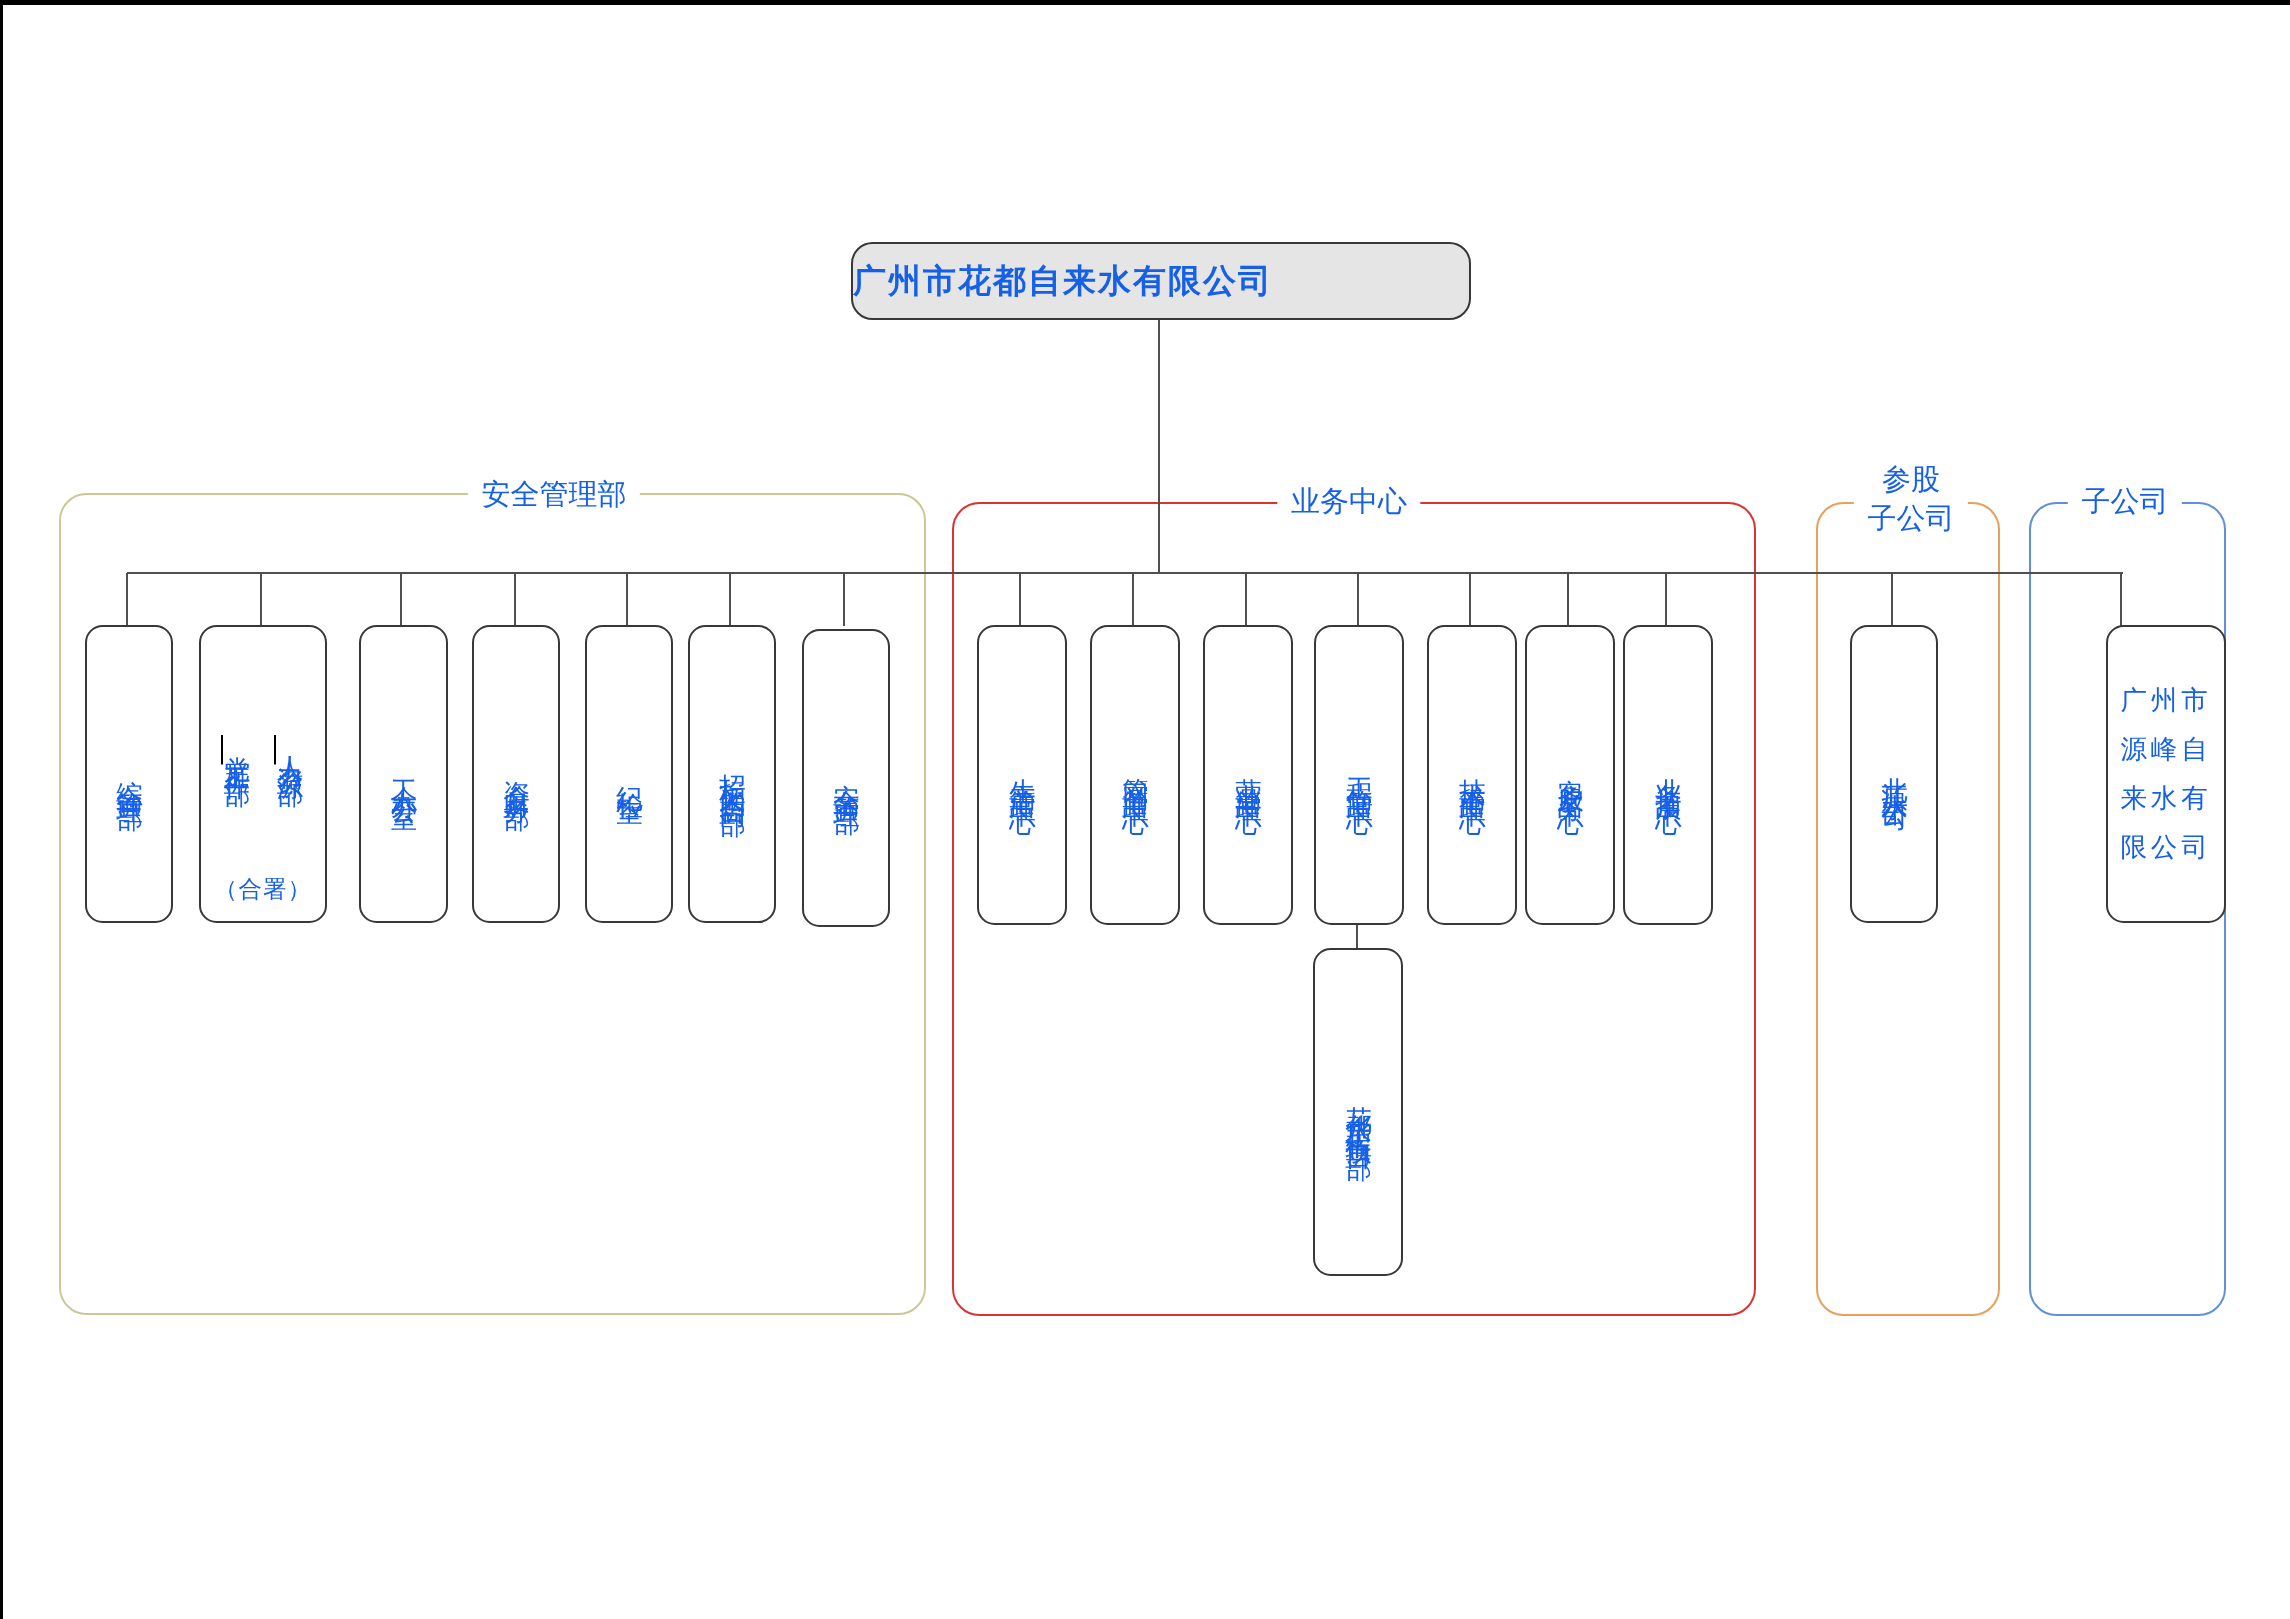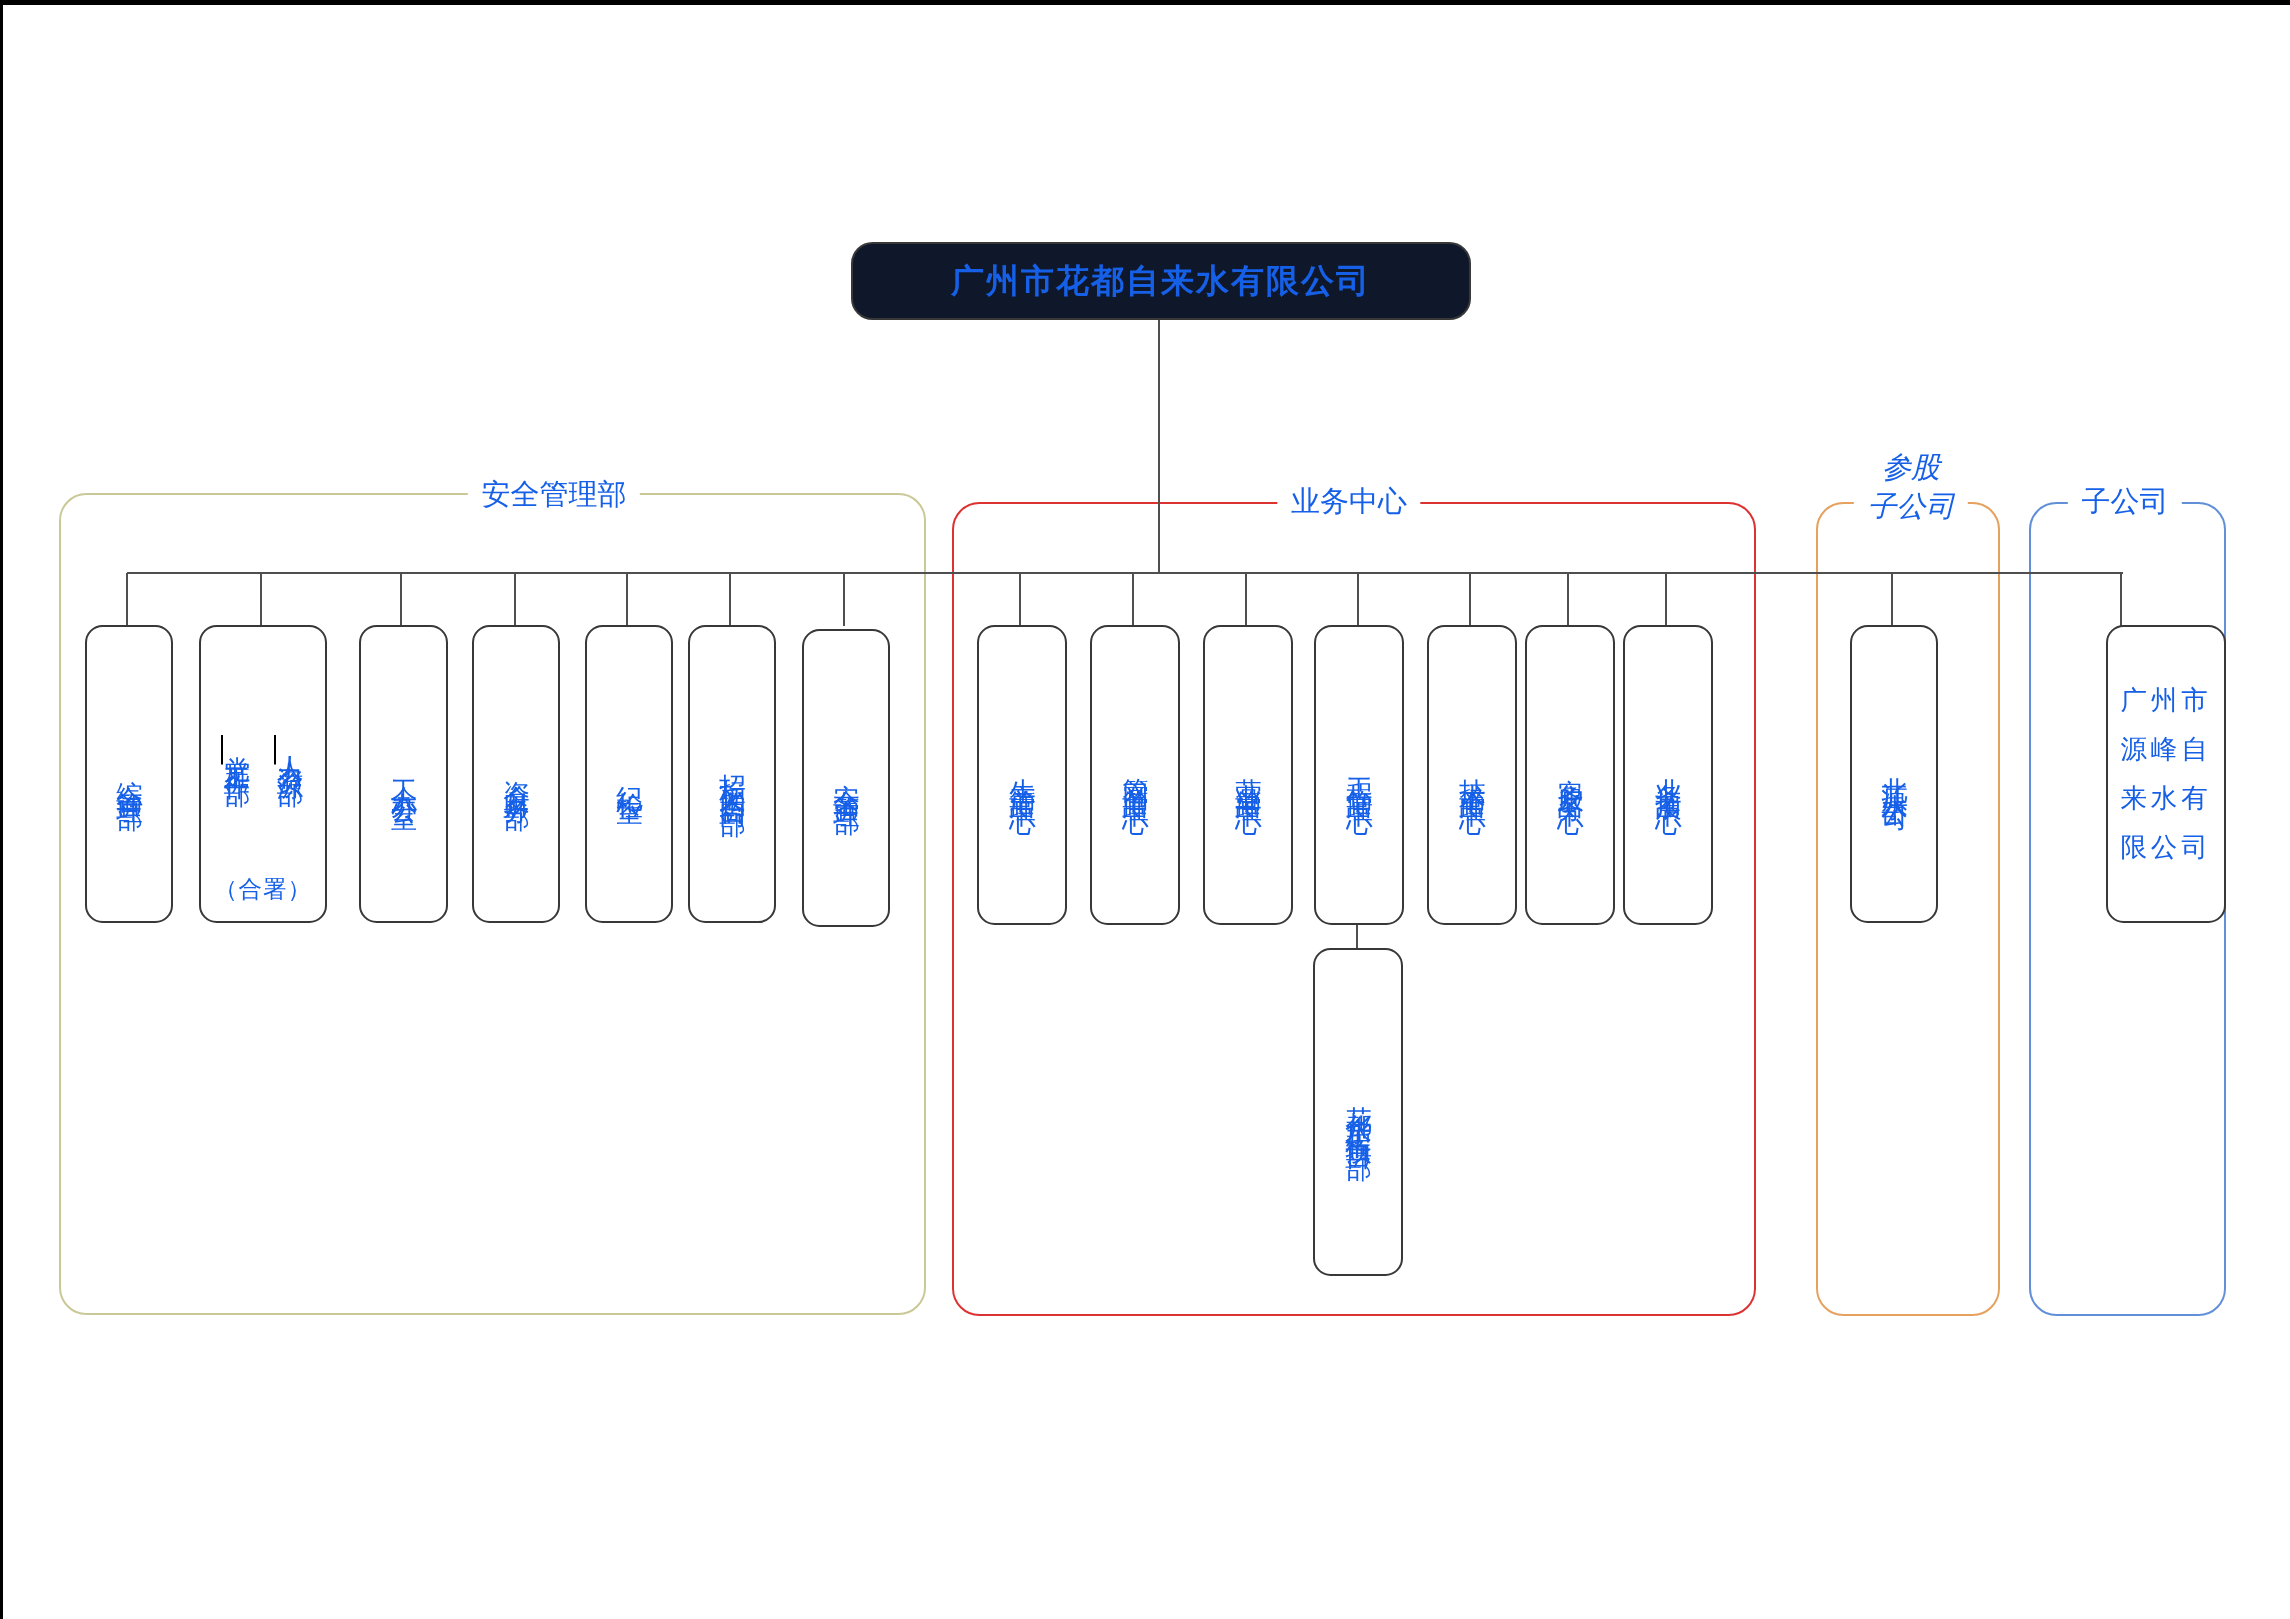--- a/index.html
+++ b/index.html
@@ -8,22 +8,22 @@
     font-family:"Liberation Sans",sans-serif;overflow:hidden;
   }
   .edge-top{position:absolute;left:0;top:0;width:2291px;height:4.9px;background:#000;}
   .edge-left{position:absolute;left:0;top:0;width:2.9px;height:1619px;background:#000;}
   .page-title{
     position:absolute;left:1149px;top:106px;transform:translateX(-50%);
     font-size:34px;font-weight:600;color:#000;letter-spacing:2px;white-space:nowrap;
   }
   .root-box{
     position:absolute;left:851px;top:242px;width:616px;height:74px;
-    border:2.5px solid #383838;border-radius:21.6px;background:#0f172a;
-    display:flex;align-items:center;justify-content:center;z-index:2;
+    border:2.5px solid #383838;border-radius:21.6px;background:#e5e5e5;
+    display:flex;align-items:center;justify-content:flex-start;z-index:2;
   }
   .root-label{color:#1660E8;font-size:33px;font-weight:bold;letter-spacing:2px;white-space:nowrap;}
   .line{position:absolute;background:#4F4F4F;z-index:1;}
   .group{position:absolute;border:2px solid;border-radius:27.4px;z-index:0;}
   .group-functional{left:59px;top:493px;width:863px;height:818px;border-color:#C9C896;}
   .group-business{left:952px;top:502px;width:800px;height:810px;border-color:#DC3232;}
   .group-invested{left:1816px;top:502px;width:180px;height:810px;border-color:#E5A15D;}
   .group-subsidiary{left:2029px;top:502px;width:193px;height:810px;border-color:#6290D8;}
   .group-label{
     position:absolute;transform:translateX(-50%);background:#fff;color:#1660E8;
@@ -81,21 +81,21 @@
   <div class="line" style="left:2120px;top:573px;width:2px;height:53px;"></div>
   <div class="line" style="left:1356px;top:919px;width:2px;height:29px;"></div>
 
   <div class="group group-functional"></div>
   <div class="group group-business"></div>
   <div class="group group-invested"></div>
   <div class="group group-subsidiary"></div>
 
   <div class="group-label" style="left:554px;top:475px;">安全管理部</div>
   <div class="group-label" style="left:1349px;top:482px;">业务中心</div>
-  <div class="group-label" style="left:1911px;top:448px;font-style:italic;">参股
+  <div class="group-label" style="left:1911px;top:460px;">参股
 子公司</div>
   <div class="group-label" style="left:2125px;top:482px;">子公司</div>
 
   <div class="dept" style="left:85px;top:625px;width:84px;height:294px;">
     <span class="vtext">综合管理部</span>
   </div>
   <div class="dept" style="left:199px;top:625px;width:124px;height:294px;text-decoration:underline;">
     <span class="vtext" style="margin-bottom:49px;">人力资源部
 党群工作部</span>
     <span class="co-note">（合署）</span>

